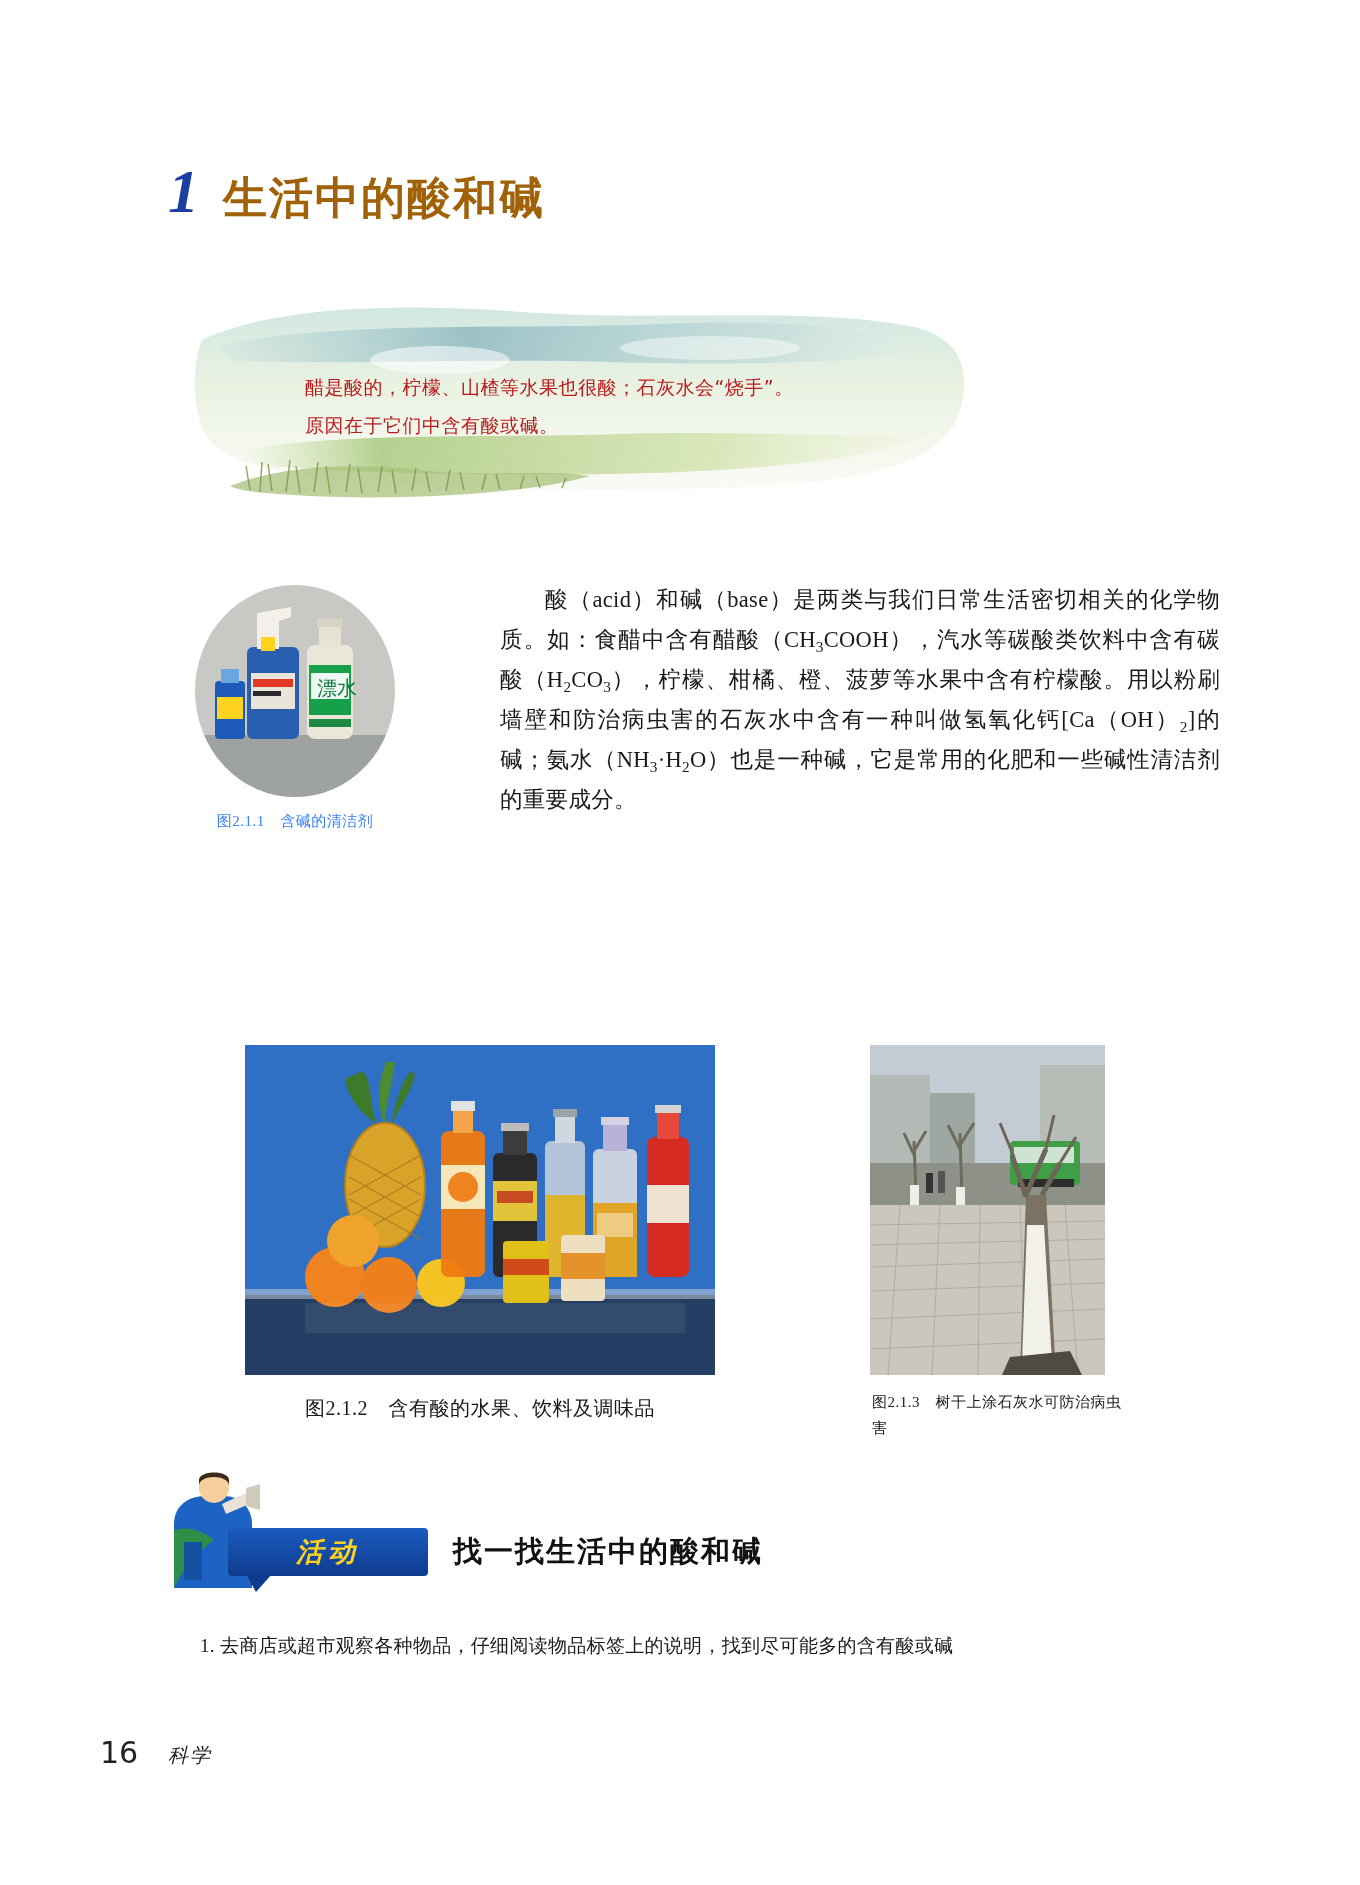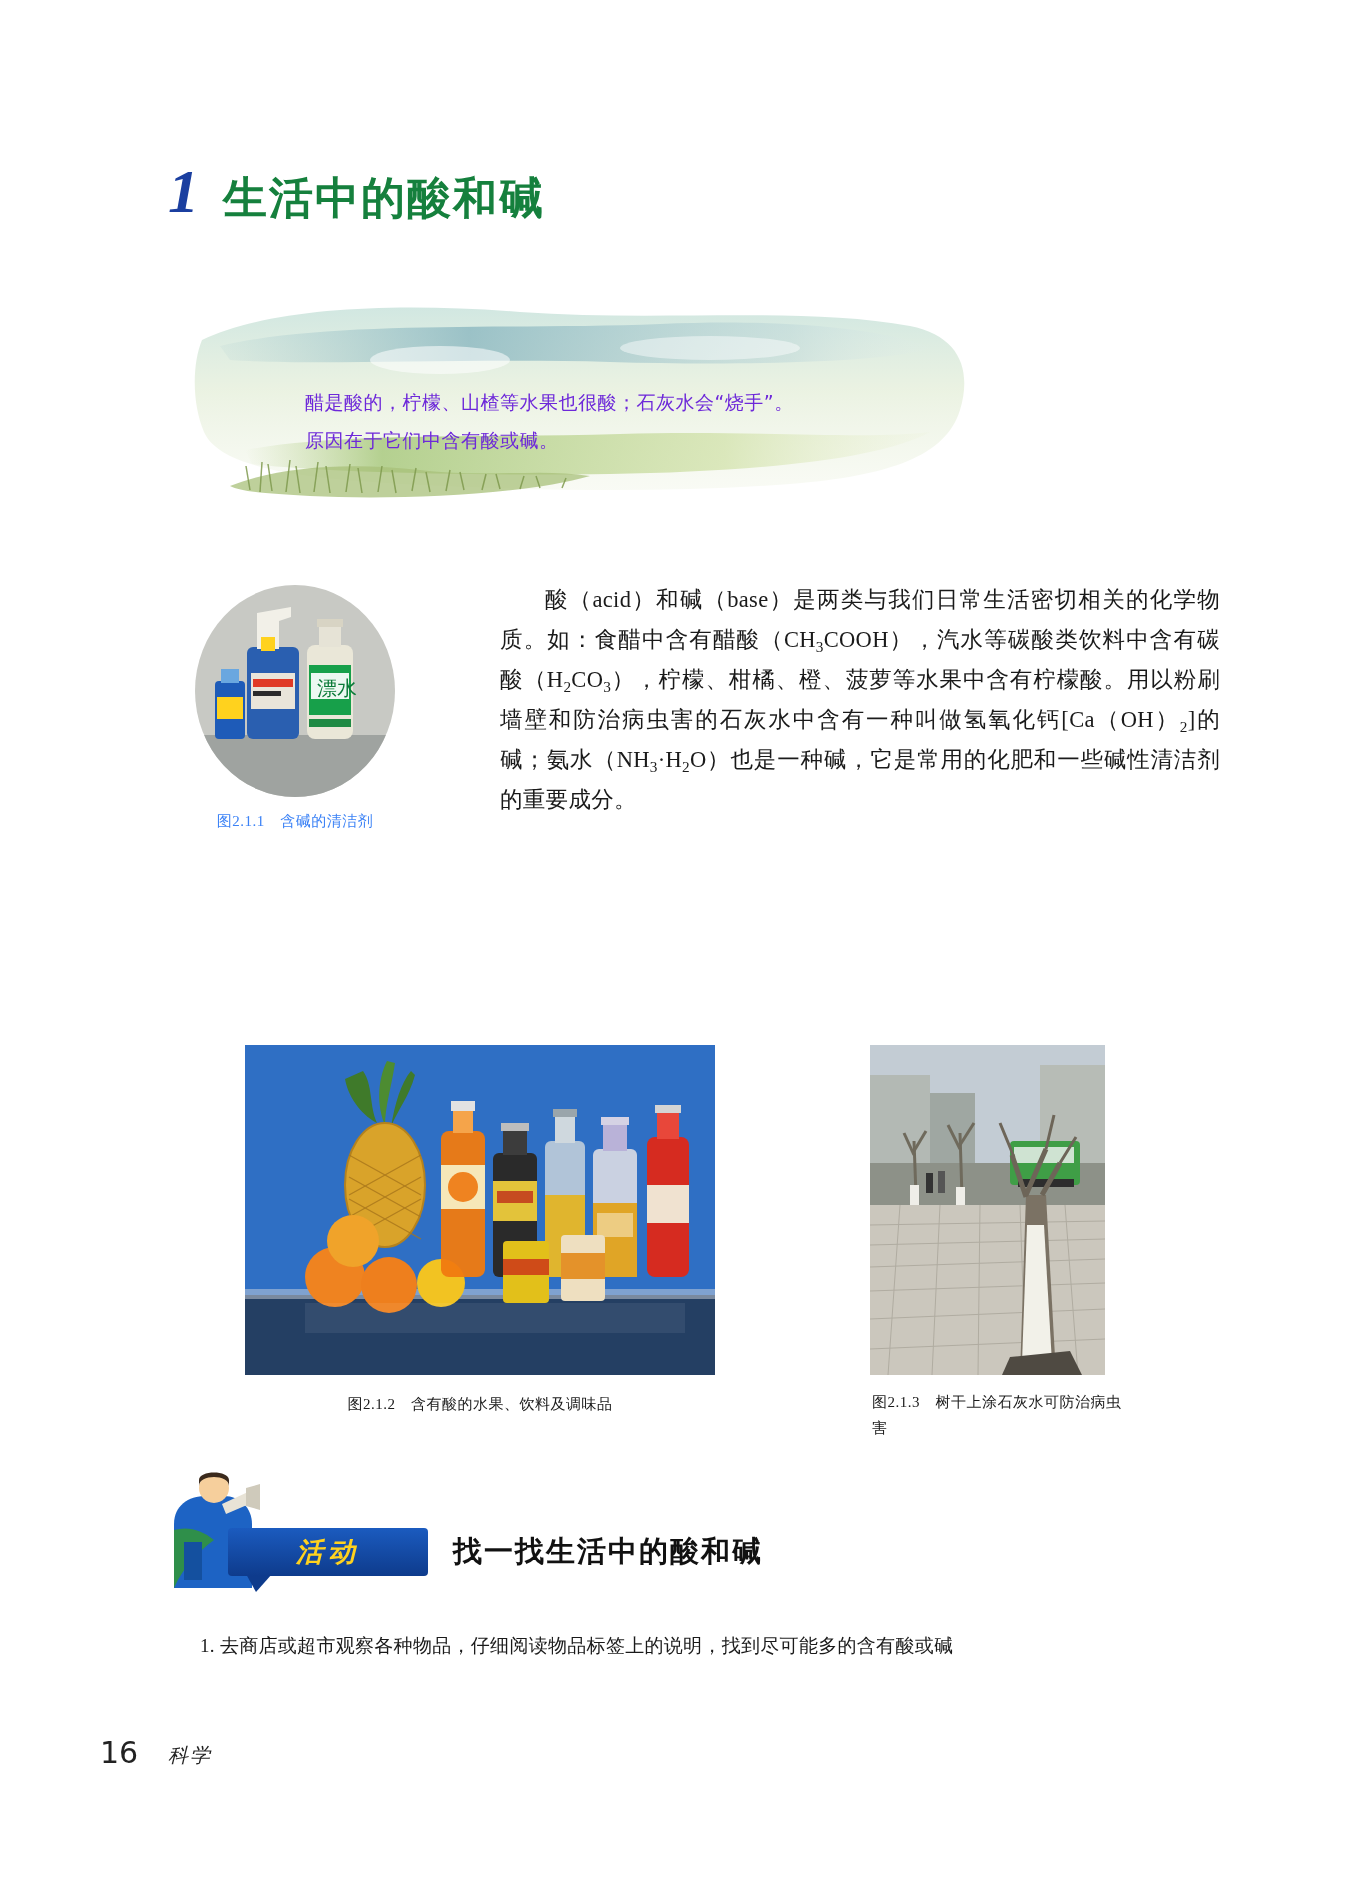--- a/index.html
+++ b/index.html
@@ -31,21 +31,21 @@
     font-size: 62px;
     color: #1b3fa0;
     line-height: 1;
     margin-right: 26px;
     letter-spacing: -2px;
   }
   .chapter-title {
     font-family: "DejaVu Sans", "Liberation Sans", sans-serif;
     font-weight: bold;
     font-size: 44px;
-    color: #15803d;
+    color: #a16207;
     line-height: 1;
     letter-spacing: 2px;
     padding-bottom: 2px;
   }
 
   
   .banner {
     position: absolute;
     left: 190px;
     top: 300px;
@@ -53,25 +53,25 @@
     height: 230px;
   }
   .banner-wash {
     position: absolute;
     left: 0; top: 0;
     width: 790px; height: 230px;
   }
   .banner-text {
     position: absolute;
     left: 115px;
-    top: 83px;
+    top: 68px;
     width: 660px;
     font-family: "DejaVu Sans", "Liberation Sans", sans-serif;
     font-size: 19px;
-    color: #6d28d9;
+    color: #b91c1c;
     line-height: 2.0;
     letter-spacing: 0.5px;
   }
 
   
   .fig-cleaner {
     position: absolute;
     left: 195px;
     top: 585px;
     width: 200px;
@@ -111,21 +111,21 @@
     width: 470px;
     height: 330px;
     overflow: hidden;
   }
   .fig-fruits-cap {
     position: absolute;
     left: 245px;
     top: 1395px;
     width: 470px;
     text-align: center;
-    font-size: 15px;
+    font-size: 20px;
     letter-spacing: 0.5px;
   }
 
   
   .fig-tree {
     position: absolute;
     left: 870px;
     top: 1045px;
     width: 235px;
     height: 330px;

